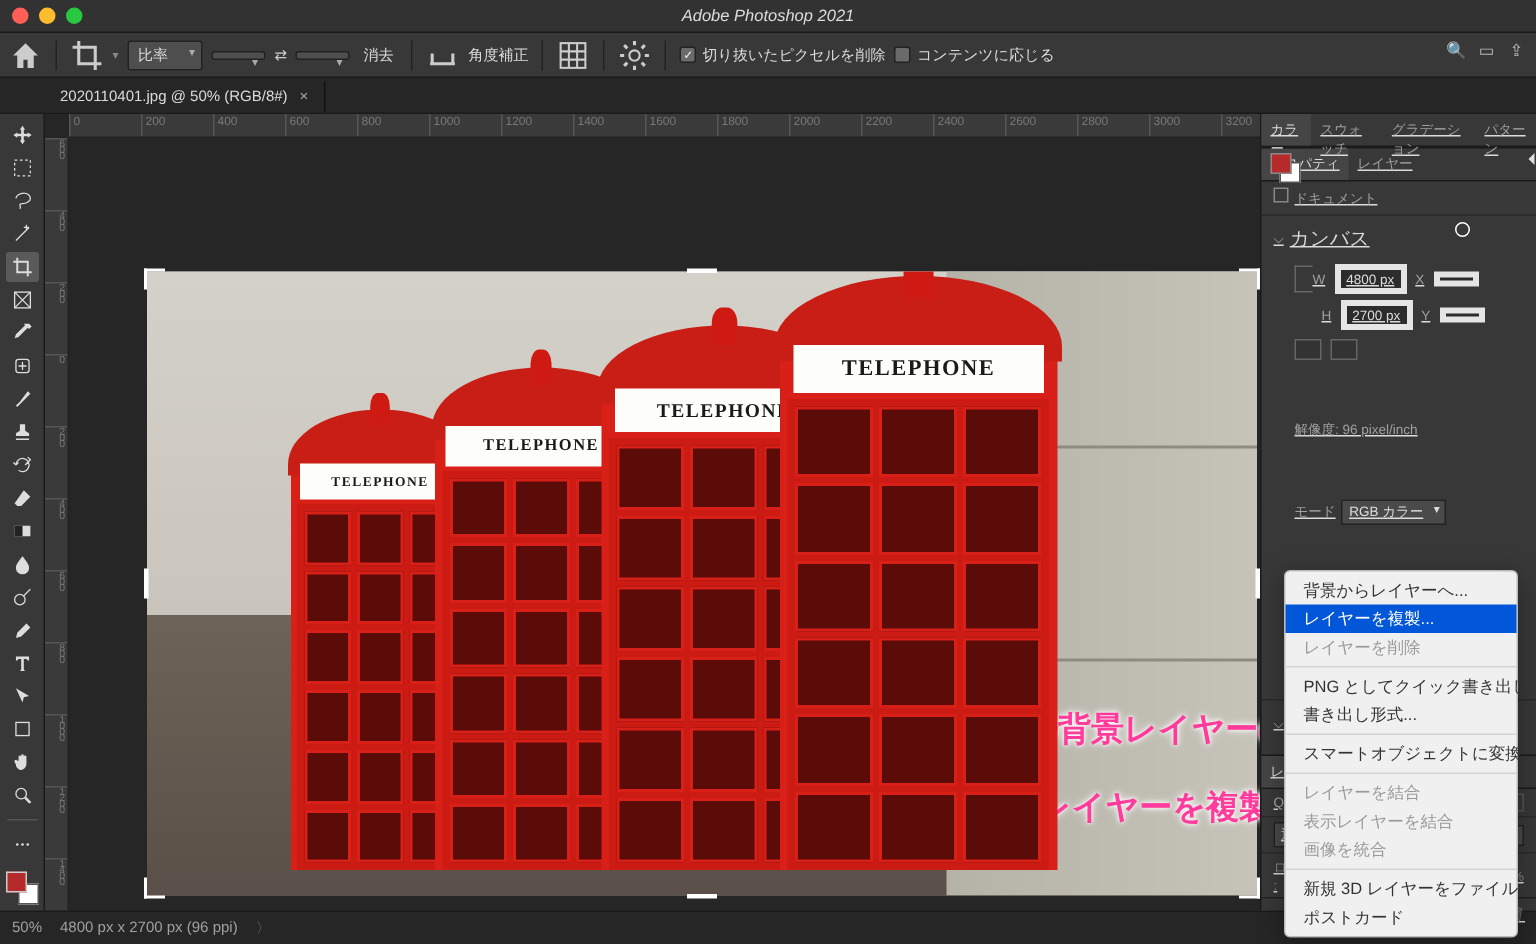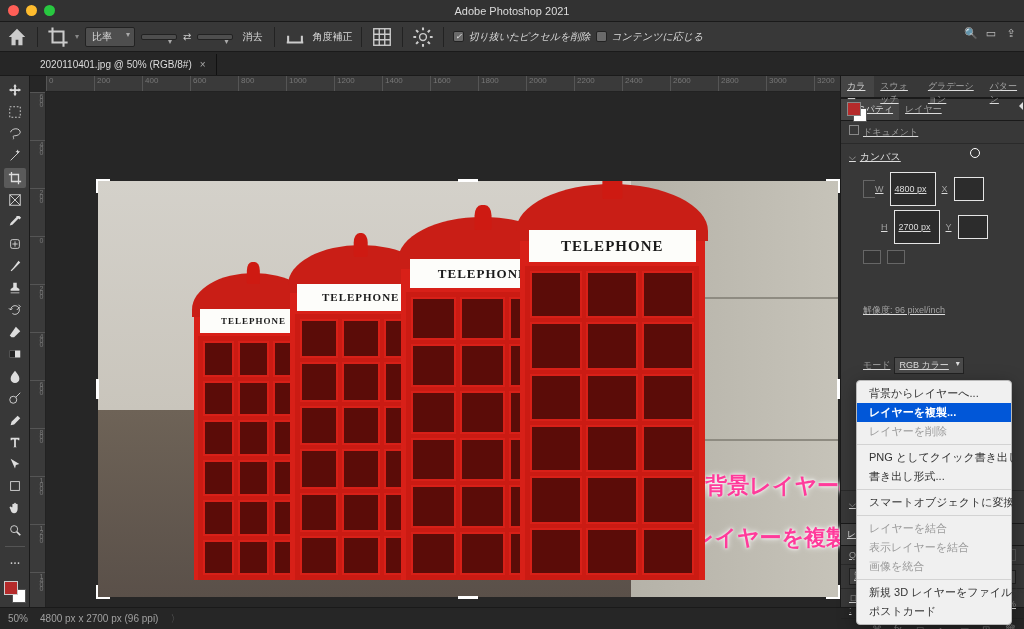--- a/index.html
+++ b/index.html
@@ -28,20 +28,21 @@
     font-size: 11px;
     background: var(--bg-darker);
     color: var(--text);
     user-select: none;
   }
   
   .titlebar {
     height: 22px; background: var(--bg-dark);
     display: flex; align-items: center; position: relative;
     border-bottom: 1px solid var(--border);
+    font-style: italic;
   }
   .traffic { display: flex; gap: 7px; padding-left: 8px; }
   .traffic span { width: 11px; height: 11px; border-radius: 50%; }
   .traffic .r { background: #ff5f57; }
   .traffic .y { background: #febc2e; }
   .traffic .g { background: #28c840; }
   .titlebar .title {
     position: absolute; left: 0; right: 0; text-align: center;
     font-size: 11px; color: var(--text); pointer-events: none;
   }
@@ -61,21 +62,21 @@
     background: #4e4e4e; color: var(--text);
     padding: 2px 16px 2px 6px; border: 1px solid #222; border-radius: 2px;
     position: relative; min-width: 50px;
   }
   .opt-select::after {
     content: "▾"; position: absolute; right: 4px; top: 2px; font-size: 8px; color: #aaa;
   }
   .opt-link-btn { color: #ddd; padding: 0 3px; font-size: 10px; }
   .check { width: 11px; height: 11px; background: #6a6a6a; border: 1px solid #222; border-radius: 2px; display: inline-flex; align-items: center; justify-content: center; font-size: 8px; color: #111; margin-right: 4px; }
   .check.on::before { content: "✓"; color: #eee; }
-  .opt-inline { display: flex; align-items: center; font-style: italic; }
+  .opt-inline { display: flex; align-items: center; }
   
   .doc-tabs {
     height: 24px; background: var(--bg-darker);
     display: flex; align-items: flex-end; padding-left: 30px;
     border-bottom: 1px solid var(--border);
   }
   .doc-tab {
     padding: 5px 10px; background: var(--bg-darker);
     font-size: 10px; color: var(--text);
     display: flex; align-items: center; gap: 8px;
@@ -188,25 +189,25 @@
     background: linear-gradient(to top, #000, transparent), linear-gradient(to right, #fff, #b52b2b);
   }
   .gradient-sq .cursor { position: absolute; width: 10px; height: 10px; border: 1px solid #fff; border-radius: 50%; right: 24px; top: 46px;}
   .hue-strip { position: absolute; top: 26px; right: 6px; width: 10px; bottom: 8px;
     background: linear-gradient(to bottom, #f00,#ff0,#0f0,#0ff,#00f,#f0f,#f00);
   }
   .hue-strip .tri { position: absolute; right: -5px; top: 0; width: 0; height: 0; border: 4px solid transparent; border-right-color: #ddd; }
 
   .prop-panel { flex: 0 0 auto; border-bottom: 1px solid var(--border); padding-bottom: 6px; }
   .prop-sub { padding: 4px 8px; color: var(--text-dim); border-bottom: 1px solid #2a2a2a; font-size: 9px; }
-  .prop-section-hdr { padding: 6px 8px; color: var(--text); font-size: 10px; display: flex; align-items: center; gap: 4px; }
+  .prop-section-hdr { padding: 6px 8px; color: var(--text); font-size: 13px; display: flex; align-items: center; gap: 4px; }
   .prop-section-hdr::before { content: "⌵"; transform: rotate(0deg); font-size: 9px; color: #aaa; }
   .prop-row { display: flex; align-items: center; gap: 6px; padding: 2px 8px 2px 22px; font-size: 9px; color: var(--text-dim); }
   .prop-row .field {
-    background: #2c2c2c; color: var(--text); padding: 11px 4px; min-width: 46px; border: 1px solid #e5e5e5;
+    background: #2c2c2c; color: var(--text); padding: 1px 4px; min-width: 46px; border: 4px solid #e5e5e5;
   }
   .prop-mini-icons { display: flex; gap: 6px; padding: 4px 0 2px 22px; }
   .prop-mini-icons span { width: 18px; height: 14px; border: 1px solid #666; background: #333; }
   .prop-line { padding: 2px 8px 2px 22px; font-size: 9px; color: var(--text-dim); display:flex; gap:4px; align-items:center;margin-top:36px;}
   .prop-line .sel { background:#4a4a4a; padding:1px 14px 1px 4px; border:1px solid #222; position:relative; color:#ddd; }
   .prop-line .sel::after{content:"▾"; position:absolute; right:3px; font-size:8px;}
 
   .layers-panel { flex: 1; display: flex; flex-direction: column; }
   .lp-toolbar { display:flex; gap:8px; padding: 3px 8px; font-size:9px; color:#999; align-items:center; border-bottom:1px solid #2a2a2a;}
   .lp-toolbar .sel { background:#4a4a4a; padding:1px 14px 1px 4px; border:1px solid #222; position:relative; color:#ddd; flex:0 0 auto;}
@@ -219,21 +220,21 @@
 
   
   .context-menu {
     position: absolute; bottom: 4px; right: 12px; width: 156px;
     background: var(--menu-bg); border: 1px solid #b9b9b9; border-radius: 4px;
     box-shadow: 0 4px 18px rgba(0,0,0,0.35);
     color: var(--menu-text); font-size: 11px; padding: 3px 0; z-index: 50;
   }
   .context-menu .mi { padding: 2px 12px; white-space: nowrap; }
   .context-menu .mi.dim { color: var(--menu-dim); }
-  .context-menu .mi.hi { background: var(--menu-hover); color: #fff; font-weight: bold; }
+  .context-menu .mi.hi { background: var(--menu-hover); color: #fff; }
   .context-menu .sep { height: 1px; background: #d3d3d3; margin: 3px 0; }
 
   
   .statusbar {
     height: 22px; background: var(--bg-darker); border-top: 1px solid var(--border);
     display: flex; align-items: center; gap: 12px; padding: 0 8px;
     font-size: 10px; color: var(--text-dim);
   }
   .share-icons { position:absolute; right:4px; top:24px; display:flex; gap:2px;}
   .share-icons span{ width:18px;height:18px; display:flex;align-items:center;justify-content:center; color:#bbb;}

